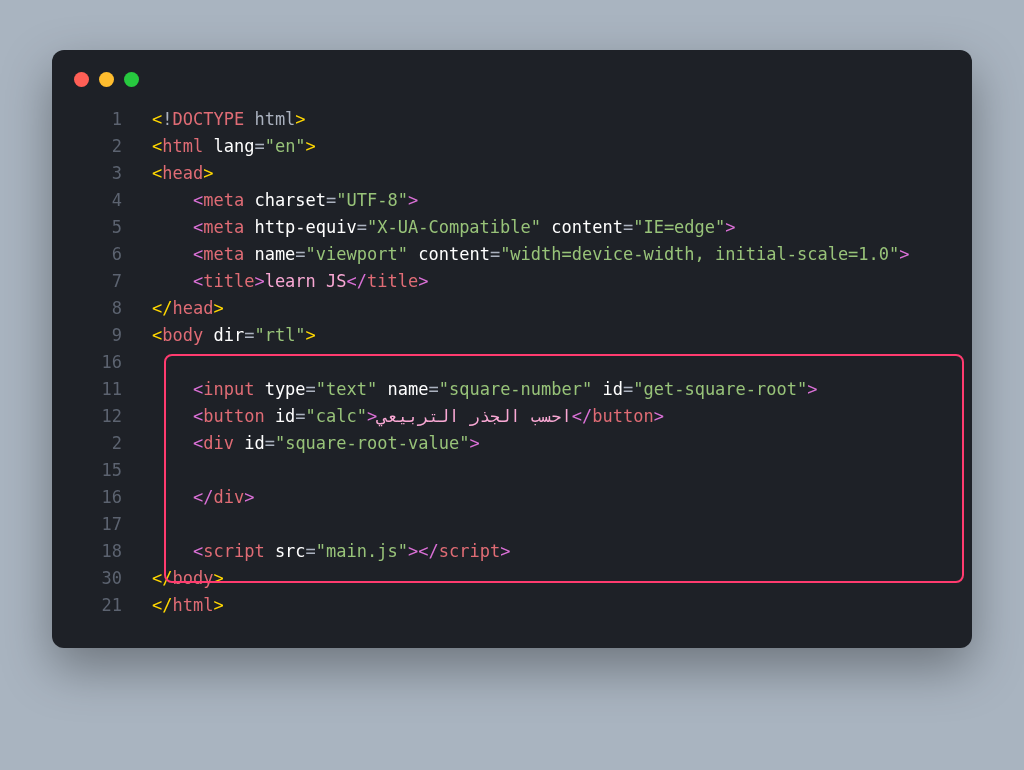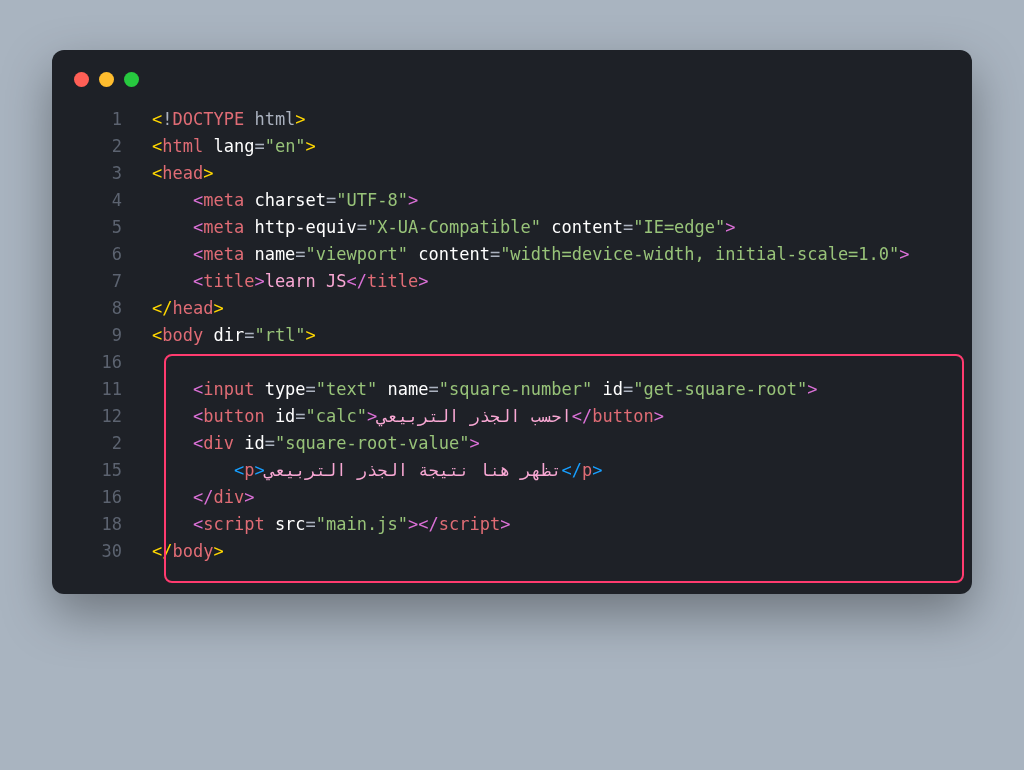--- a/index.html
+++ b/index.html
@@ -134,30 +134,37 @@
         <div class="line">
           <div class="gutter">12</div>
           <div class="code"><span>    </span><span class="bracket2">&lt;</span><span class="tag">button</span><span class="punct"> </span><span class="attr">id</span><span class="punct">=</span><span class="str">"calc"</span><span class="bracket2">&gt;</span><span class="txt" dir="rtl" style="unicode-bidi: embed;">احسب الجذر التربيعي</span><span class="bracket2">&lt;/</span><span class="tag">button</span><span class="bracket2">&gt;</span></div>
         </div>
         <div class="line">
           <div class="gutter">2</div>
           <div class="code"><span>    </span><span class="bracket2">&lt;</span><span class="tag">div</span><span class="punct"> </span><span class="attr">id</span><span class="punct">=</span><span class="str">"square-root-value"</span><span class="bracket2">&gt;</span></div>
         </div>
         <div class="line">
           <div class="gutter">15</div>
-          <div class="code"><span>        </span><span class="bracket3">&lt;</span><span class="tag">p</span><span class="bracket3">&gt;</span><span class="txt" dir="rtl" style="unicode-bidi: embed;">تظهر هنا نتيجة الجذر التربيعي</span><span class="bracket3">&lt;/</span><span class="tag">p</span><span class="bracket3">&gt;</span></div>
         </div>
         <div class="line">
           <div class="gutter">16</div>
           <div class="code"><span>    </span><span class="bracket2">&lt;/</span><span class="tag">div</span><span class="bracket2">&gt;</span></div>
+        </div>
+        <div class="line">
+          <div class="gutter">17</div>
+          <div class="code"></div>
         </div>
         <div class="line">
           <div class="gutter">18</div>
           <div class="code"><span>    </span><span class="bracket2">&lt;</span><span class="tag">script</span><span class="punct"> </span><span class="attr">src</span><span class="punct">=</span><span class="str">"main.js"</span><span class="bracket2">&gt;</span><span class="bracket2">&lt;/</span><span class="tag">script</span><span class="bracket2">&gt;</span></div>
         </div>
         <div class="line">
           <div class="gutter">30</div>
           <div class="code"><span class="bracket">&lt;/</span><span class="tag">body</span><span class="bracket">&gt;</span></div>
         </div>
+        <div class="line">
+          <div class="gutter">21</div>
+          <div class="code"><span class="bracket">&lt;/</span><span class="tag">html</span><span class="bracket">&gt;</span></div>
+        </div>
       </div>
     <div class="highlight-box"></div>
   </div>
 </div>
 
 </body></html>

